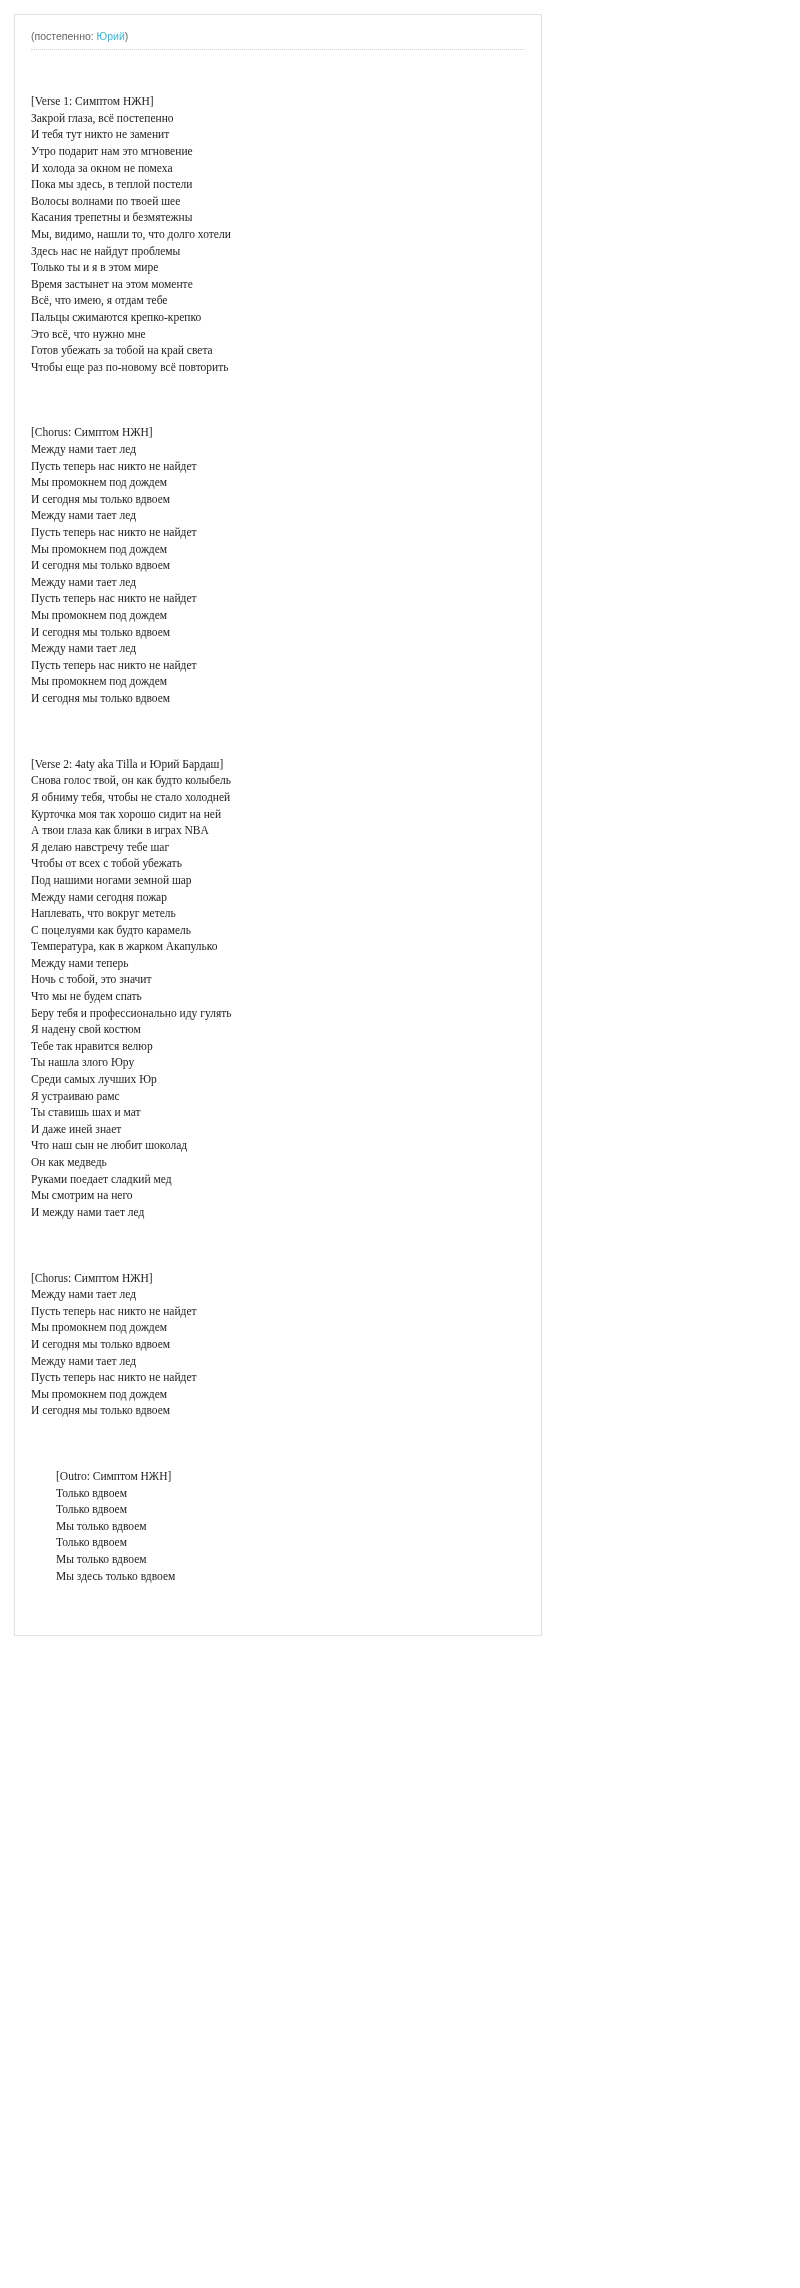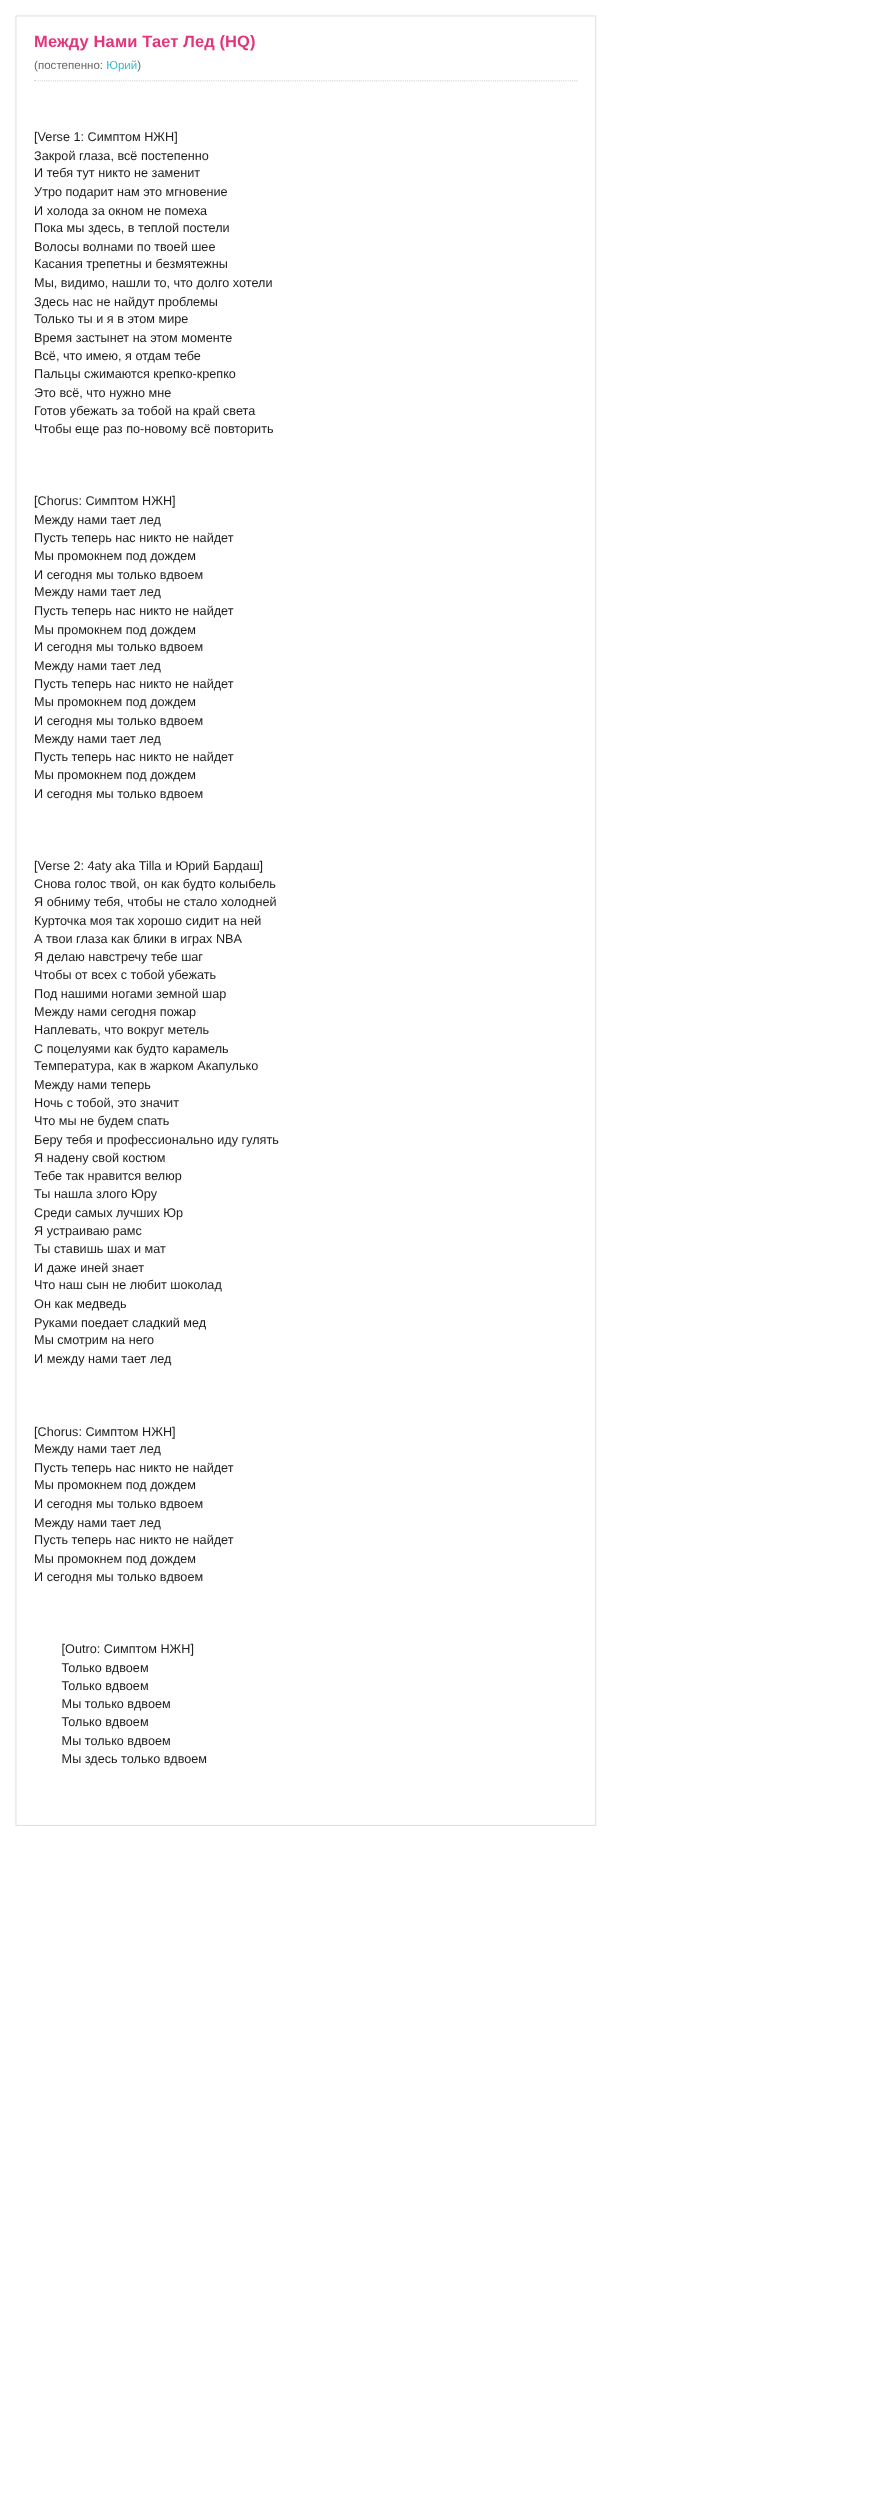--- a/index.html
+++ b/index.html
@@ -54,30 +54,30 @@
   .lyrics-body {
     font-size: 11.5px;
     line-height: 16.6px;
     color: #1d1d1d;
     white-space: pre-wrap;
     word-wrap: break-word;
   }
   .lyrics-block {
     margin: 0 0 16px 0;
     white-space: pre-wrap;
+    font-family: Liberation Serif, serif;
   }
   .lyrics-block:last-child { margin-bottom: 0; margin-left: 25px; }
 </style>
 </head>
 <body>
 
 <div class="page">
   <div class="lyrics-card">
 
-    <h1 class="song-title">Между Нами Тает Лед (HQ)</h1>
 
     <div class="artist-line">
       <span>(постепенно:</span>
       <a class="artist-link" href="#">Юрий</a><span>)</span>
     </div>
 
     <hr class="divider">
 
     <div class="lyrics-body">
       <div class="lyrics-block">[Verse 1: Симптом НЖН]

